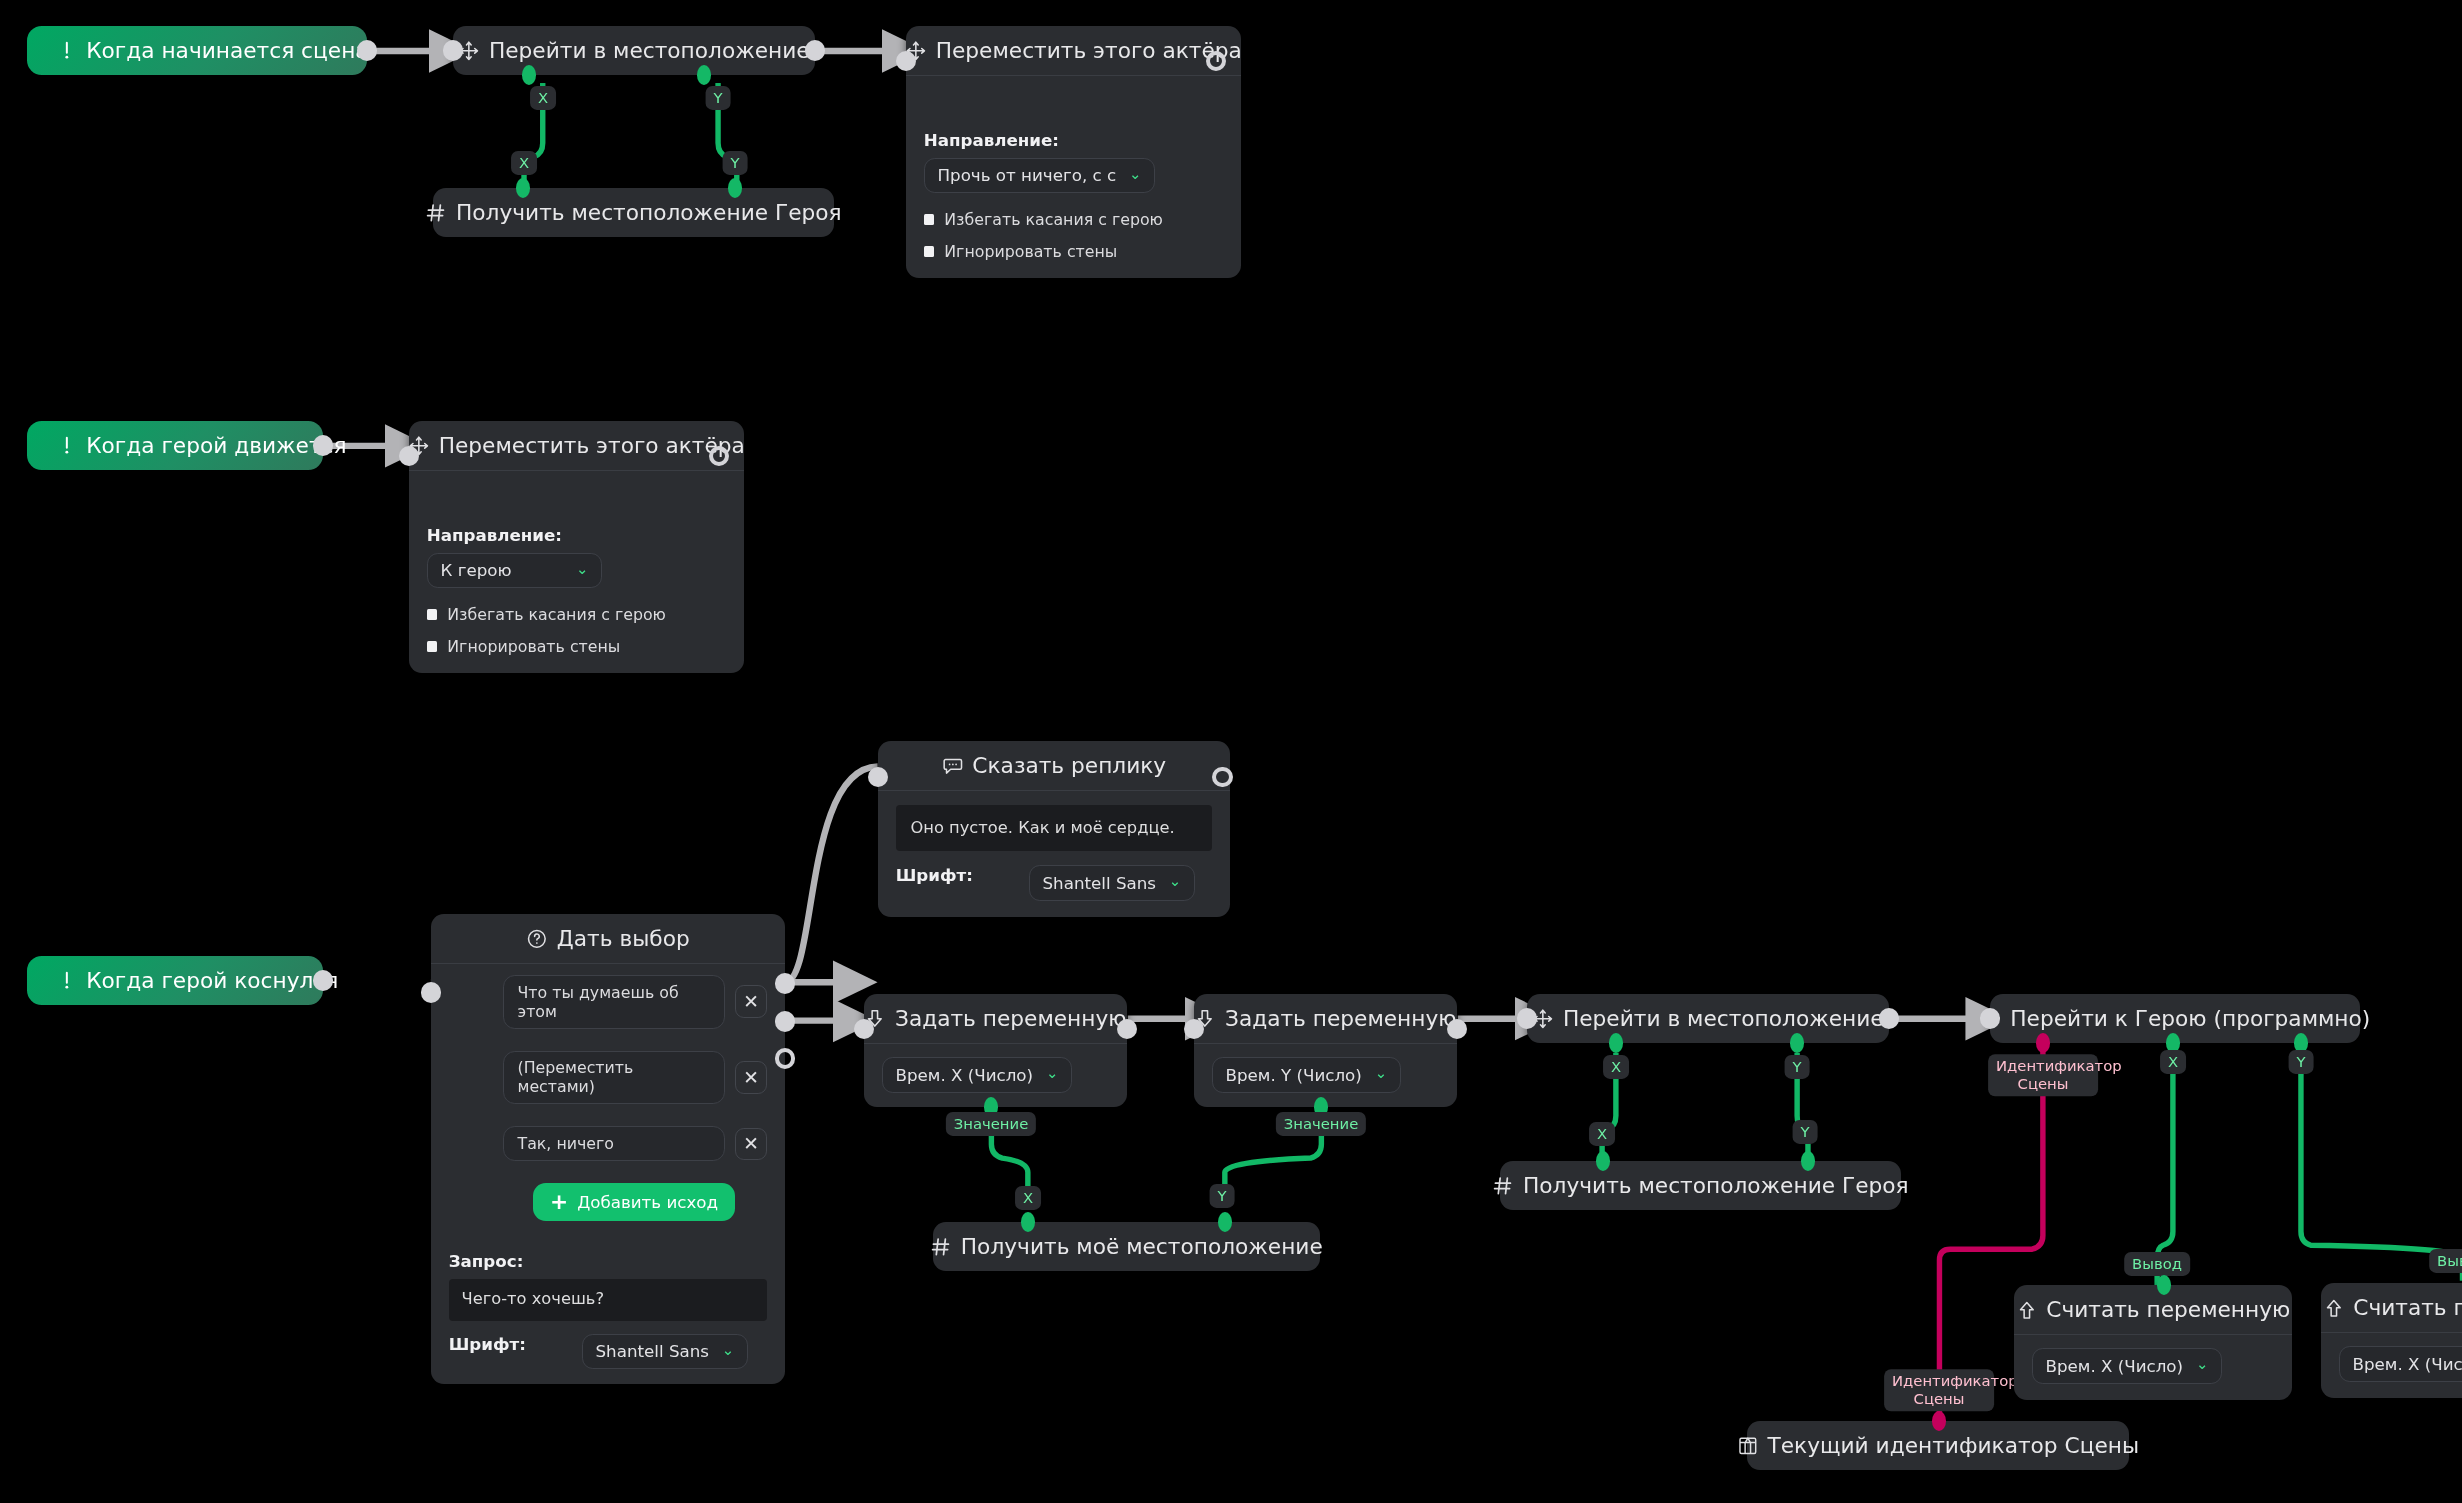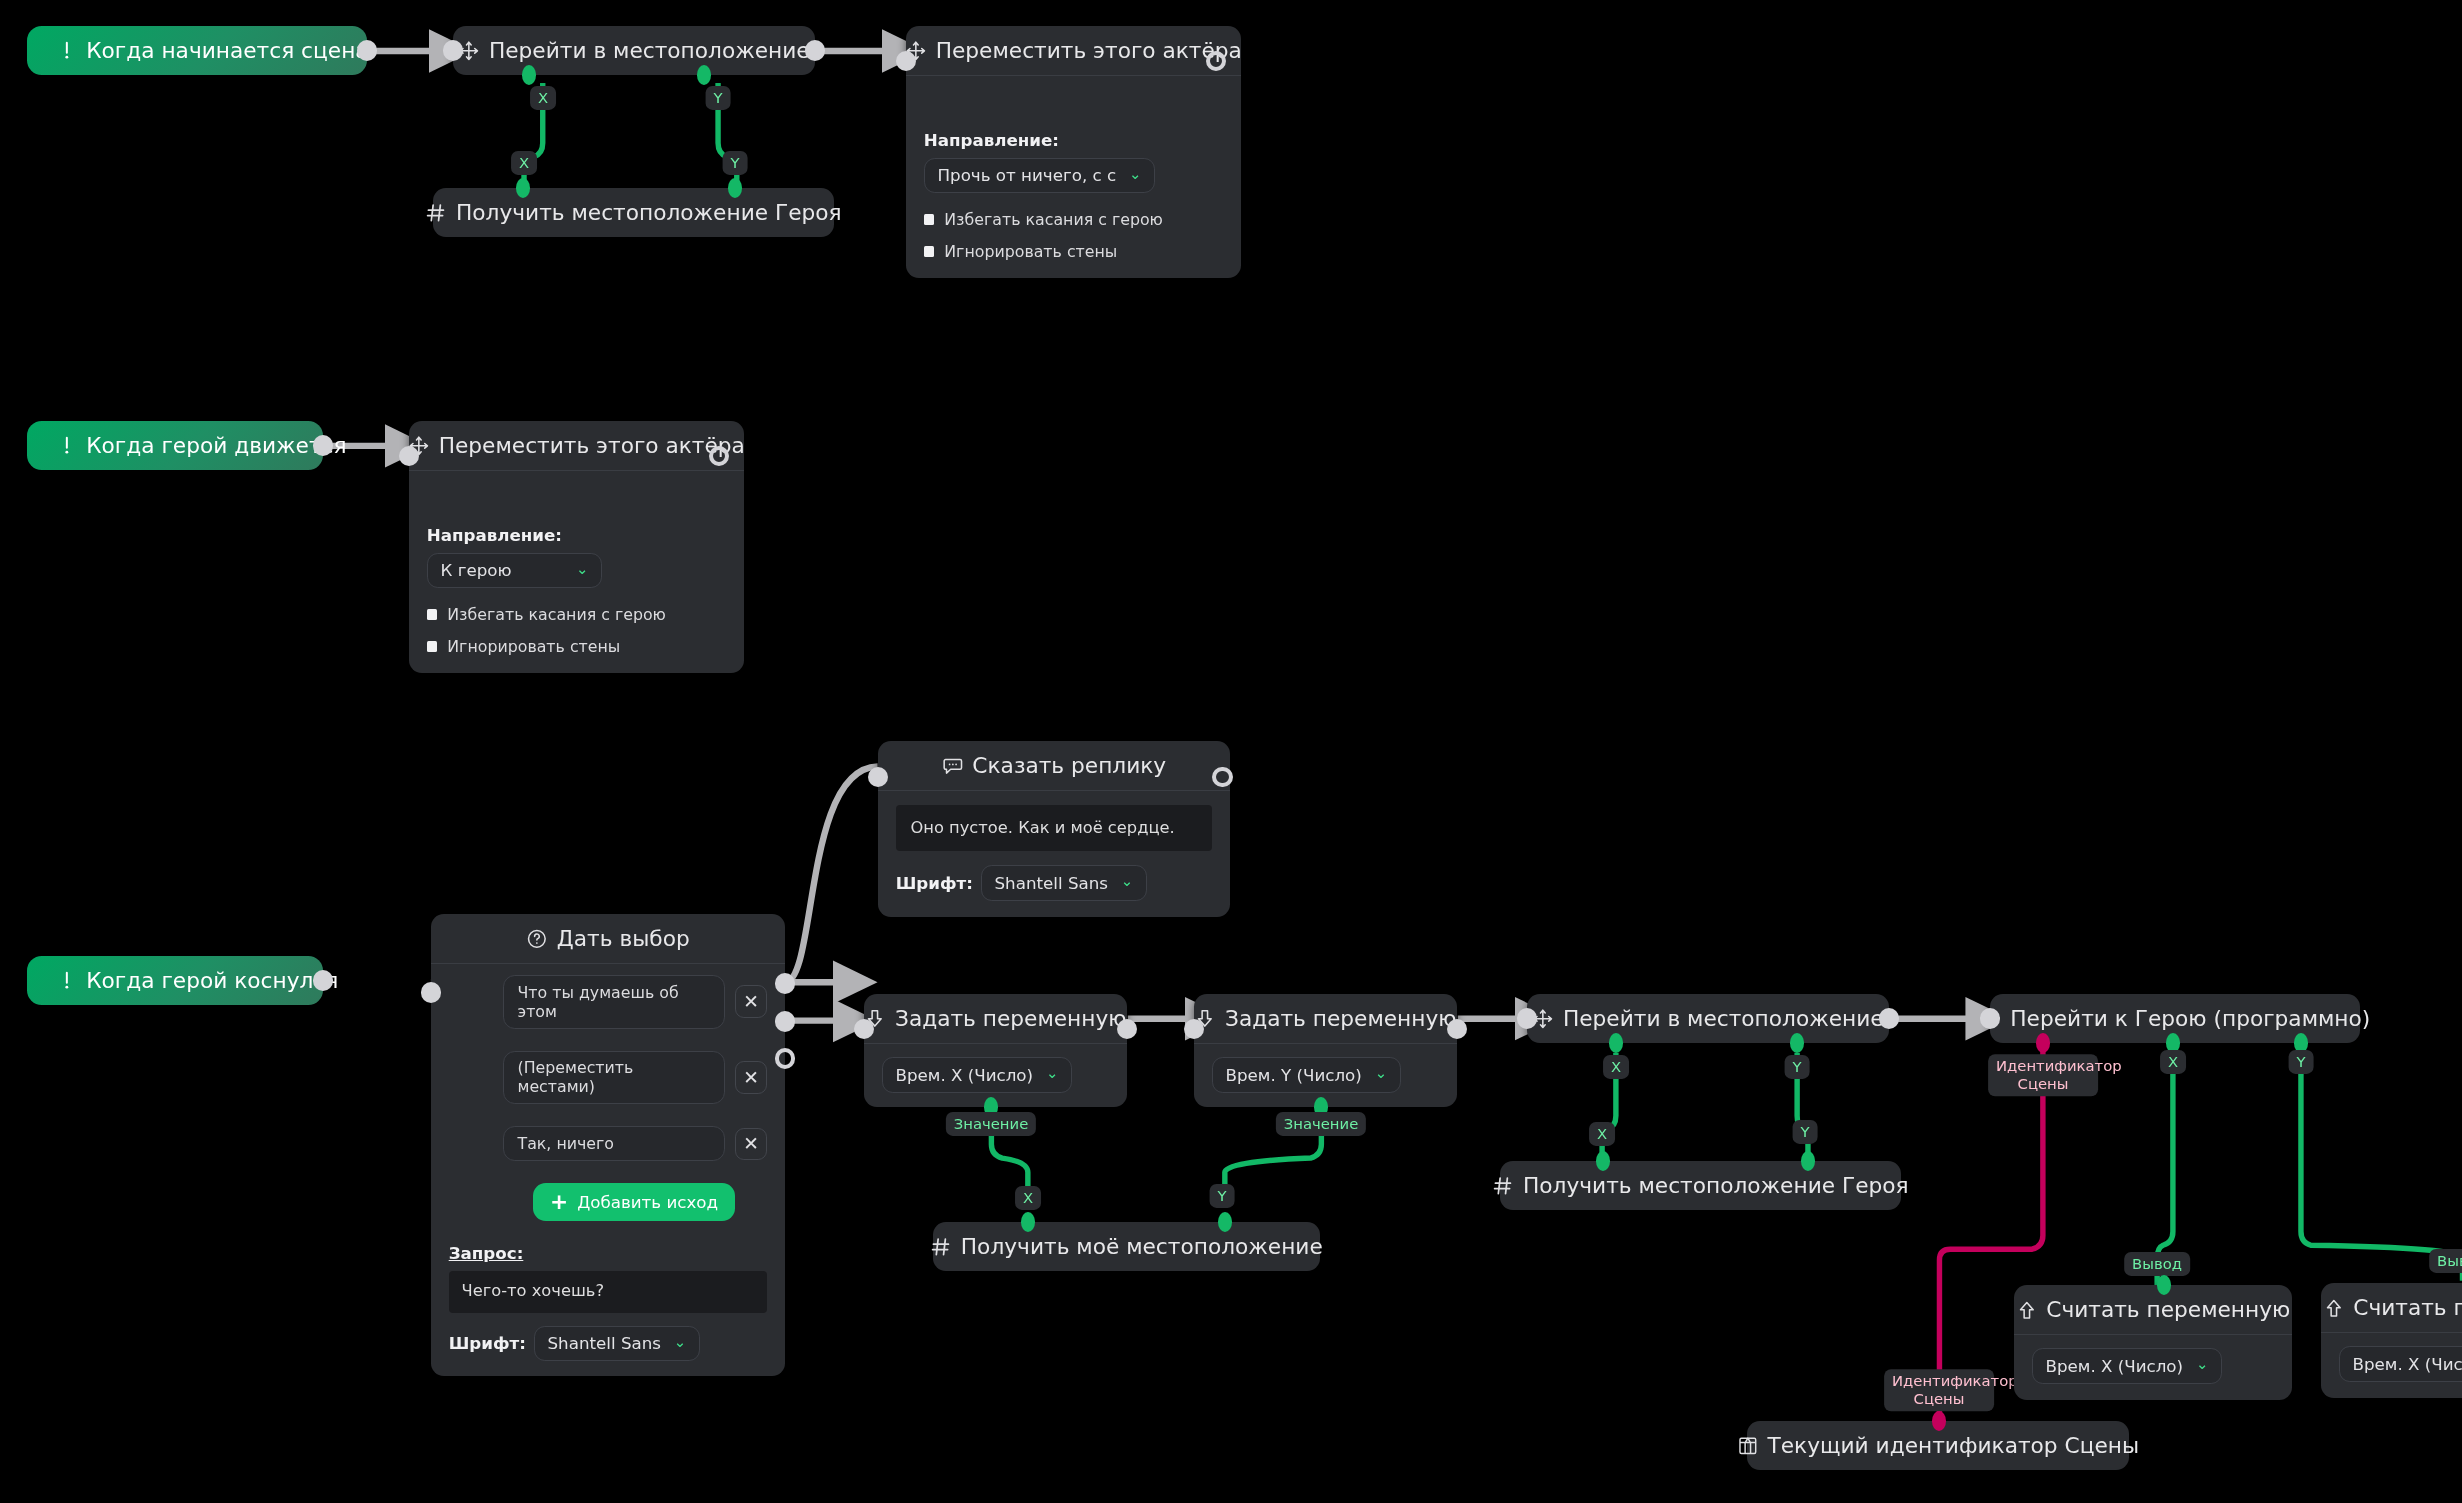--- a/index.html
+++ b/index.html
@@ -39,21 +39,21 @@
   
   .pin.rowpin{top:auto;margin-top:0;}
 
   
   .select{display:inline-flex;align-items:center;justify-content:space-between;
       gap:12.8px;background:#26282c;border:1px solid #3d4047;border-radius:10.8px;
       padding:6.9px 12.8px;color:#e3e3e6;font-size:16.7px;min-height:15.8px;}
   .select .chev{color:#3ee08a;font-size:14.8px;line-height:1;transform:translateY(-1px);}
   .lbl{color:#f2f2f4;font-size:16.7px;font-weight:bold;margin-bottom:7.9px;display:block;margin-top:34px;}
   .lbl.inline{margin:0 7.9px 0 0;font-weight:bold;}
-  .row{display:flex;align-items:center;}
+  .row{display:flex;align-items:flex-start;gap:48px;}
   .chk{display:flex;align-items:center;gap:9.8px;margin-top:12.8px;color:#dcdcdf;font-size:15.8px;}
   .chkbox{width:10.8px;height:10.8px;background:#f2f2f4;border-radius:1.5px;flex:0 0 10.8px;}
   .textarea{background:#1b1c1f;border-radius:3.9px;padding:12.8px 14.8px;color:#dededf;
       font-size:16.3px;min-height:20.7px;}
   .choice-in{background:#26282c;border:1px solid #3d4047;border-radius:11.8px;
       padding:6.9px 13.8px;color:#dcdcdf;font-size:15.8px;flex:1;}
   .xbtn{width:30.5px;height:30.5px;border:1px solid #43464d;border-radius:8.9px;
       background:#2b2d31;color:#e2e2e5;display:flex;align-items:center;
       justify-content:center;font-size:18.7px;flex:0 0 30.5px;}
   .choice-row{display:flex;align-items:center;gap:9.8px;margin-bottom:22px;}
@@ -286,21 +286,21 @@
       <div class="choice-row" style="margin-left:54px;">
         <span class="choice-in">Так, ничего</span>
         <span class="xbtn">✕</span>
       </div>
       <div style="display:flex;justify-content:flex-end;padding-right:32.5px;">
         <span class="addbtn">
           <span class="plus">+</span>
           <span>Добавить исход</span>
         </span>
       </div>
-      <span class="lbl" style="margin-top:22px;text-decoration:underline;">Запрос:</span>
+      <span class="lbl" style="margin-top:30px;">Запрос:</span>
       <div class="textarea" style="padding:10.8px 12.8px;">Чего-то хочешь?</div>
       <div class="row" style="margin-top:12.8px;">
         <span class="lbl inline">Шрифт:</span>
         <div class="select">
           <span>Shantell Sans</span>
           <span class="chev">⌄</span>
         </div>
       </div>
     </div>
     <span class="pin exec in" style="top:68px;margin-top:0;"></span>

